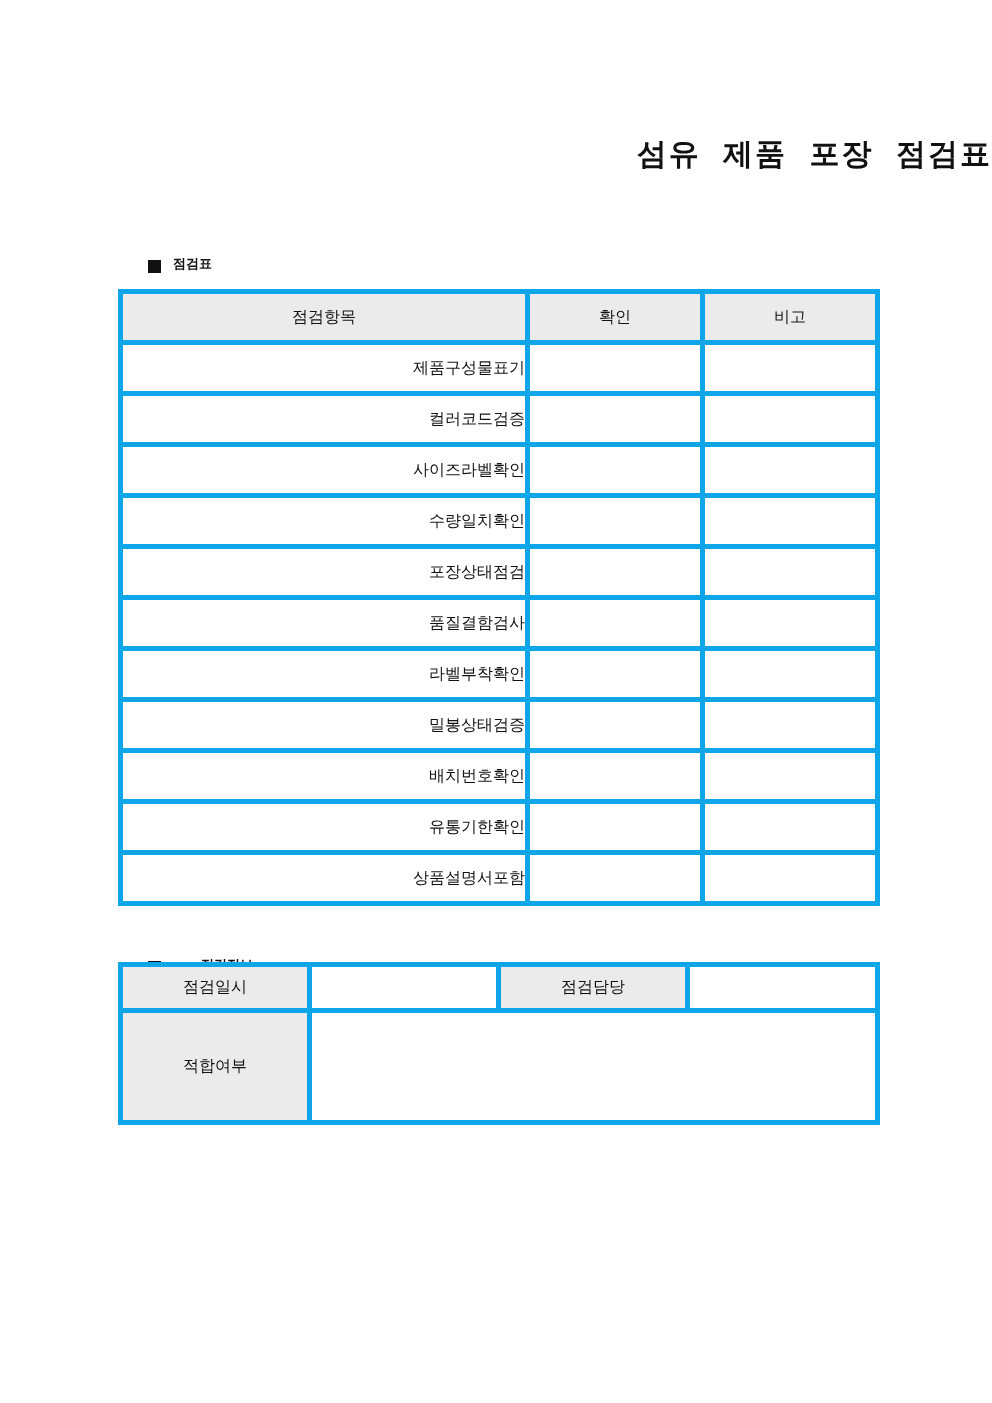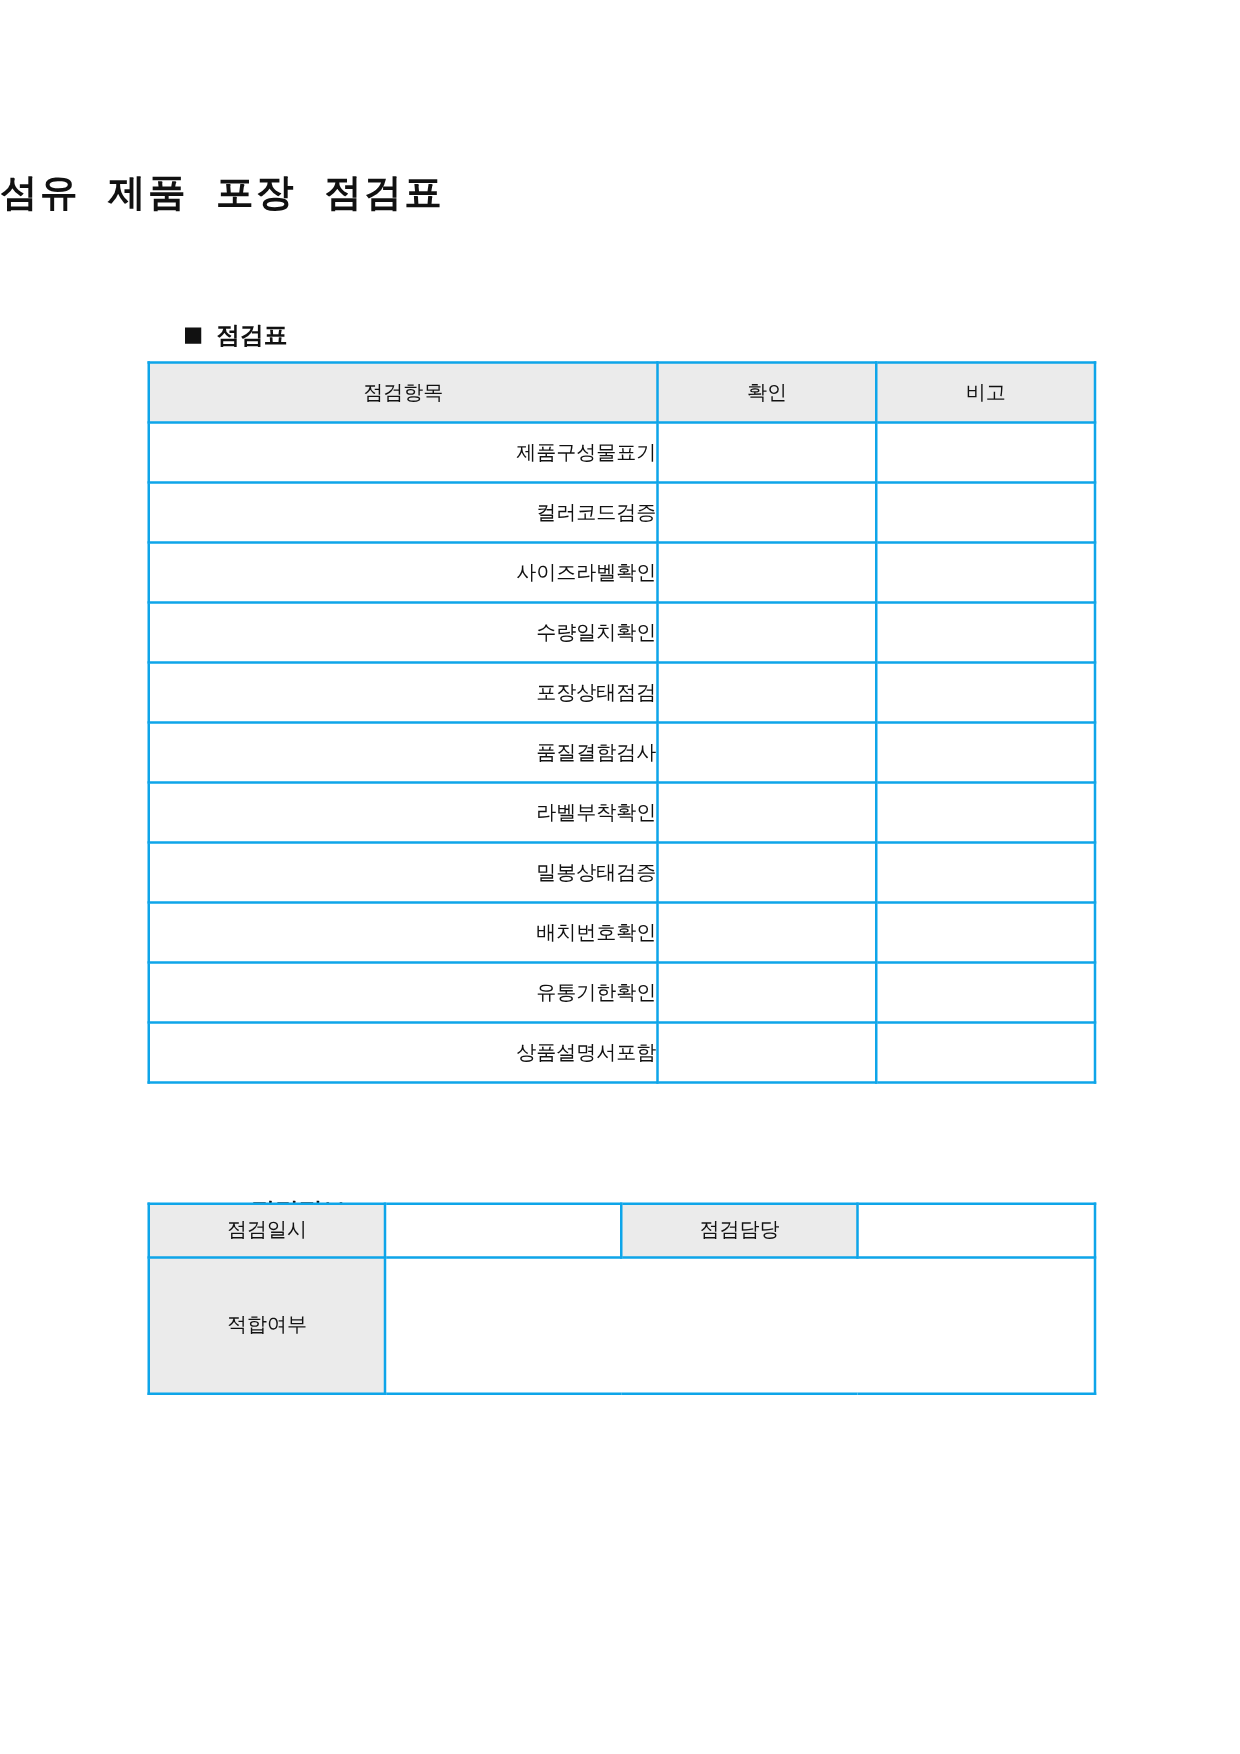--- a/index.html
+++ b/index.html
@@ -1,21 +1,21 @@
 <!DOCTYPE html>
 <html><head>
 <meta charset="utf-8">
 <style>
   html, body { margin: 0; padding: 0; background: #ffffff; }
   body { width: 992px; height: 1403px; position: relative; font-family: "DejaVu Sans", "Liberation Sans", sans-serif; color: #111; }
-  .title { position: absolute; top: 134px; left: 0; width: 992px; text-align: left; font-size: 30px; font-weight: bold; letter-spacing: 2px; word-spacing: 10px; }
-  .section-head { position: absolute; left: 119px; font-size: 19px; font-weight: bold; display: flex; align-items: center; padding-left: 29px; }
+  .title { position: absolute; top: 134px; left: 0; width: 992px; text-align: right; font-size: 30px; font-weight: bold; letter-spacing: 2px; word-spacing: 10px; }
+  .section-head { position: absolute; left: 119px; font-size: 13px; font-weight: bold; display: flex; align-items: flex-end; padding-left: 29px; }
   .section-head .sq { display: inline-block; width: 13px; height: 13px; background: #111; margin-right: 12px; }
   table { position: absolute; border-collapse: collapse; table-layout: fixed; }
-  td, th { border: 2px solid #0ea5e9; padding: 0; font-size: 16px; font-weight: normal; }
+  td, th { border: 5px solid #0ea5e9; padding: 0; font-size: 16px; font-weight: normal; }
   th, .lbl { background: #ebebeb; text-align: center; }
   .item { text-align: left; padding-left: 9px; }
   #check-table { left: 118px; top: 289px; width: 757px; }
   #check-table th { height: 46px; }
   #check-table td { height: 46px; text-align: right; }
   #info-table { left: 118px; top: 962px; width: 757px; }
   #info-table td { height: 41px; }
   #info-table tr.tall td { height: 107px; margin-top: 40px; }
 </style>
 </head>

